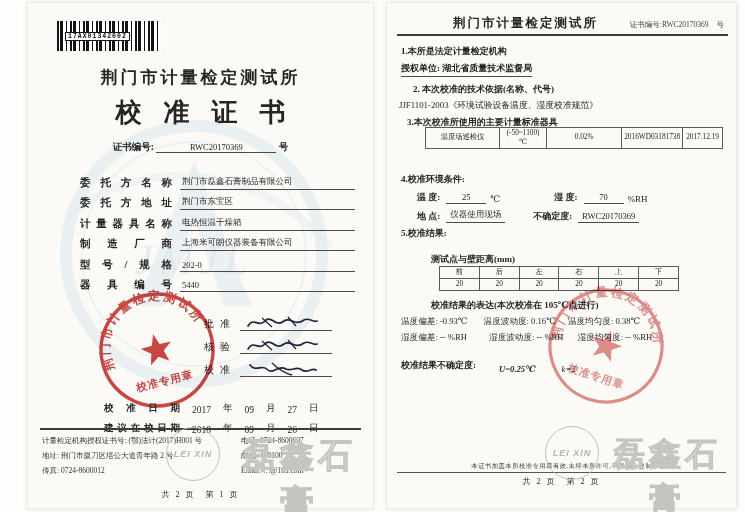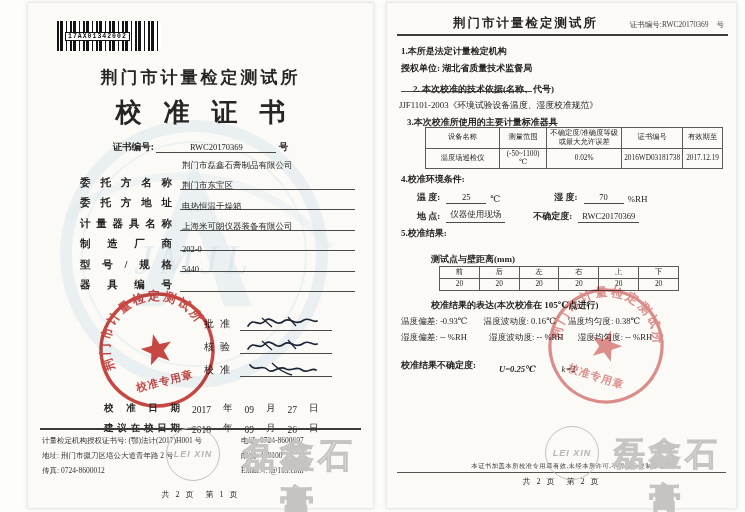--- a/index.html
+++ b/index.html
@@ -19,21 +19,21 @@
   .barcode-num{position:absolute;left:8px;top:11px;background:#fff;color:#111;
     font-family:"Liberation Mono","DejaVu Sans Mono",monospace;font-size:6.5px;font-weight:bold;
     letter-spacing:1px;padding:0 2px;border:1px solid #111;}
   .org-title{font-size:17px;font-weight:bold;letter-spacing:3px;}
   .cert-title{font-size:26px;font-weight:bold;letter-spacing:22px;text-indent:22px;}
   .u{border-bottom:1px solid #4a4a4a;display:inline-block;text-align:center;}
   .field-row{display:flex;align-items:flex-end;height:20.5px;}
   .field-label{display:inline-block;width:92px;font-size:10.5px;font-weight:bold;
     text-align:justify;text-align-last:justify;flex:none;}
   .field-value{border-bottom:1px solid #4a4a4a;font-size:8.5px;margin-left:8px;
-    min-width:175px;padding:0 2px 17px 2px;}
+    min-width:175px;padding:0 2px 1px 2px;}
   .appr-row{display:flex;align-items:flex-end;height:23px;position:relative;}
   .appr-label{display:inline-block;width:26px;font-size:10px;font-weight:normal;
     text-align:justify;text-align-last:justify;flex:none;}
   .appr-line{border-bottom:1px solid #4a4a4a;width:92px;margin-left:10px;position:relative;height:18px;}
   .sig{position:absolute;left:2px;bottom:-3px;}
   .date-row{display:flex;align-items:flex-end;height:20px;font-size:9.5px;}
   .date-label{display:inline-block;width:76px;font-weight:bold;text-align:justify;text-align-last:justify;}
   .date-part{margin-left:12px;}
   .rule-heavy{border-top:2px solid #3c3b39;}
   .foot{font-size:7.5px;color:#33322f;}
@@ -226,41 +226,34 @@
   <div class="page page-right">
 
     <div class="abs r-head-title" style="left:66px;top:12px;">荆门市计量检定测试所</div>
     <div class="abs r-certno" style="right:12px;top:17px;">
       <span>证书编号:RWC20170369</span>
       <span style="margin-left:6px;">号</span>
     </div>
     <div class="abs rule-heavy" style="left:10px;right:8px;top:31px;"></div>
 
     <div class="abs sec" style="left:14px;top:42px;">1.本所是法定计量检定机构</div>
-    <div class="abs sec" style="left:14px;top:59px;border-bottom:1px solid #4a4a4a;padding-bottom:16px;">授权单位: 湖北省质量技术监督局</div>
+    <div class="abs sec" style="left:14px;top:59px;border-bottom:1px solid #4a4a4a;padding-bottom:1px;">授权单位: 湖北省质量技术监督局</div>
     <div class="abs sec" style="left:26px;top:80px;">2. 本次校准的技术依据(名称、代号)</div>
     <div class="abs body-text" style="left:12px;top:97px;">JJF1101-2003《环境试验设备温度、湿度校准规范》</div>
 
     <div class="abs sec" style="left:20px;top:113px;">3.本次校准所使用的主要计量标准器具</div>
     <table class="doc abs" style="left:38px;top:124px;width:298px;">
       <colgroup>
           <col style="width:80px">
           <col style="width:48px">
           <col style="width:80px">
           <col style="width:50px">
           <col style="width:40px">
         </colgroup>
       <tbody>
-          <tr>
-        <th>设备名称</th>
-        <th>测量范围</th>
-        <th>不确定度/准确度等级或最大允许误差</th>
-        <th>证书编号</th>
-        <th>有效期至</th>
-      </tr>
       <tr>
         <td>温度场巡检仪</td>
         <td>(-50~1100) ℃</td>
         <td>0.02%</td>
         <td>2016WD03181738</td>
         <td>2017.12.19</td>
       </tr>
     </tbody>
       </table>
 

